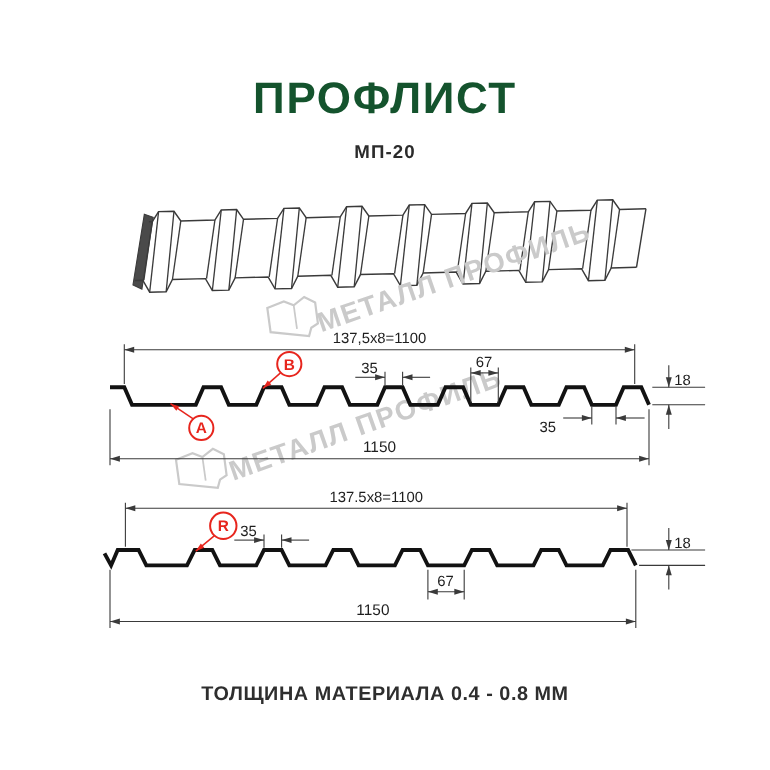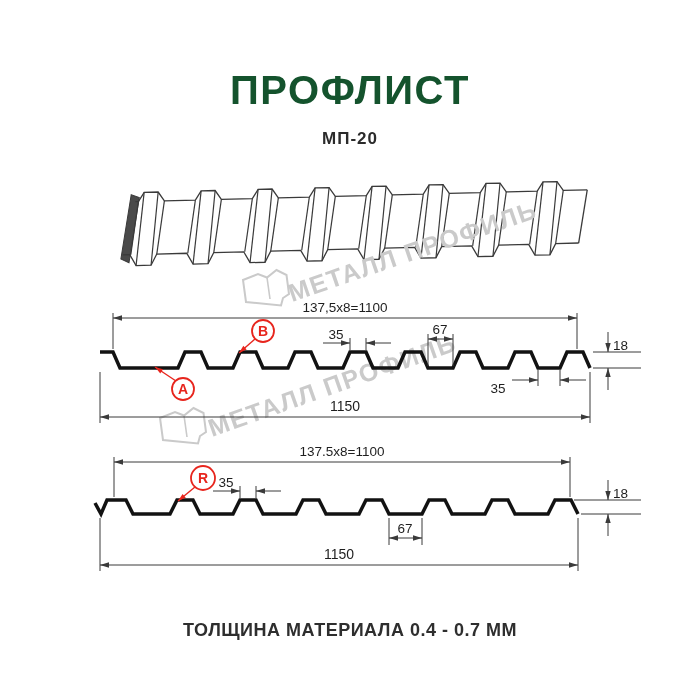--- a/index.html
+++ b/index.html
@@ -164,14 +164,14 @@
         <g>
           <line x1="195" y1="487" x2="178" y2="501" stroke="#e7251d" stroke-width="1.4"></line>
           <polygon points="178,501 182.58617375278365,493.9845163880685 185.76471001708913,497.8441675661538" fill="#e7251d"></polygon>
           <g>
             <circle cx="203" cy="478" r="12" fill="none" stroke="#e7251d" stroke-width="1.8"></circle>
             <text x="203" y="483" text-anchor="middle" font-size="14" fill="#e7251d" font-weight="bold">R</text>
           </g>
         </g>
       </g>
     </svg>
-  <div class="footer">ТОЛЩИНА МАТЕРИАЛА 0.4 - 0.7 ММ</div>
+  <div class="footer">ТОЛЩИНА МАТЕРИАЛА 0.4 - 0.8 ММ</div>
 </div>
 
 </body></html>

